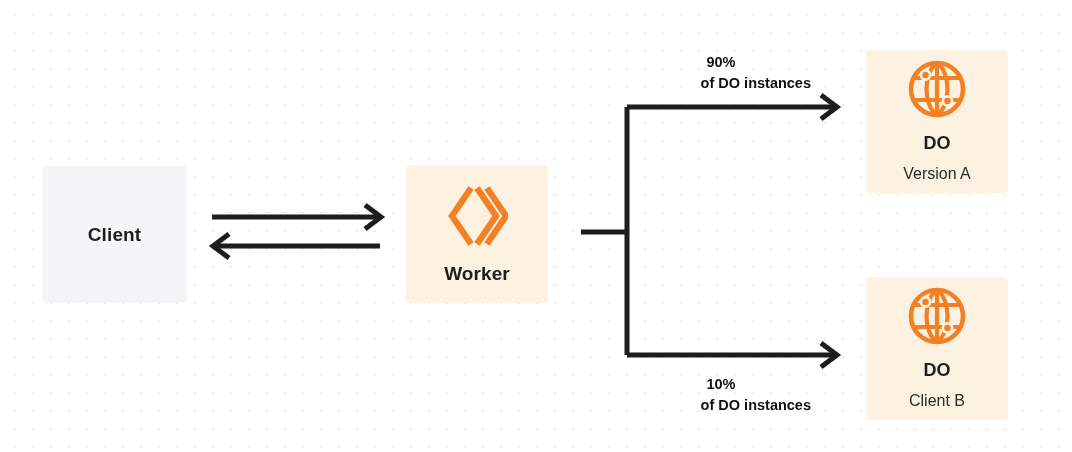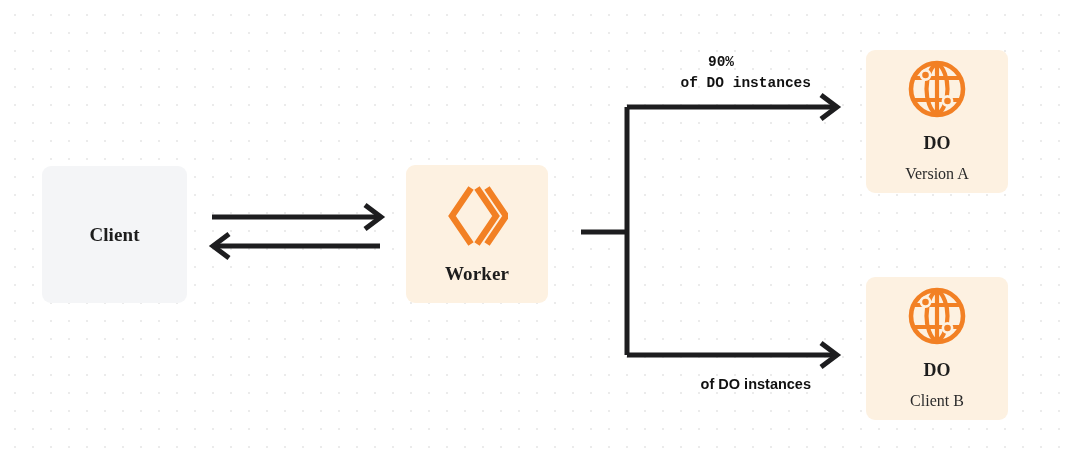--- a/index.html
+++ b/index.html
@@ -17,26 +17,25 @@
     background-position: 6px 6px;
     overflow: hidden;
     font-family: "Liberation Sans", sans-serif;
     -webkit-font-smoothing: antialiased;
   }
 
   
   .node {
     position: absolute;
     box-sizing: border-box;
-    border-radius: 9px;
+    border-radius: 4px;
     display: flex;
     flex-direction: column;
     align-items: center;
     justify-content: center;
-    font-family: Liberation Serif, serif;
   }
   .node-client {
     left: 42px;
     top: 166px;
     width: 145px;
     height: 137px;
     background: #f4f5f7;
   }
   .node-worker {
     left: 406px;
@@ -102,21 +101,21 @@
     text-align: center;
     font-size: 14.5px;
     font-weight: bold;
     color: #111111;
     line-height: 1.42;
     white-space: nowrap;
   }
   .edge-label .pct { display: block; }
   .edge-label .sub { display: block; text-align: right; }
 
-  .label-top { left: 631px; top: 52px; width: 180px; font-family: Liberation Mono, monospace; }
+  .label-top { left: 631px; top: 52px; width: 180px; }
   .label-bottom { left: 631px; top: 374px; width: 180px; }
 </style>
 </head>
 <body>
 
 <div id="canvas">
 
   <svg id="wires" viewBox="0 0 1072 452" width="1072" height="452" aria-hidden="true">
     <g fill="none" stroke="#1d1d1f" stroke-width="5" stroke-linecap="butt" stroke-linejoin="miter">
 
@@ -146,20 +145,21 @@
       </g>
     </g>
   </svg>
 
   <div class="edge-label label-top">
     <span class="pct">90%</span>
     <span class="sub">of DO instances</span>
   </div>
 
   <div class="edge-label label-bottom">
+    <span class="pct">10%</span>
     <span class="sub">of DO instances</span>
   </div>
 
   <div class="node node-client">
     <span class="node-title">Client</span>
   </div>
 
   <div class="node node-worker">
     <span class="node-icon worker-icon-wrap">
       <svg width="62" height="66" viewBox="0 0 62 66" fill="none" aria-hidden="true">

